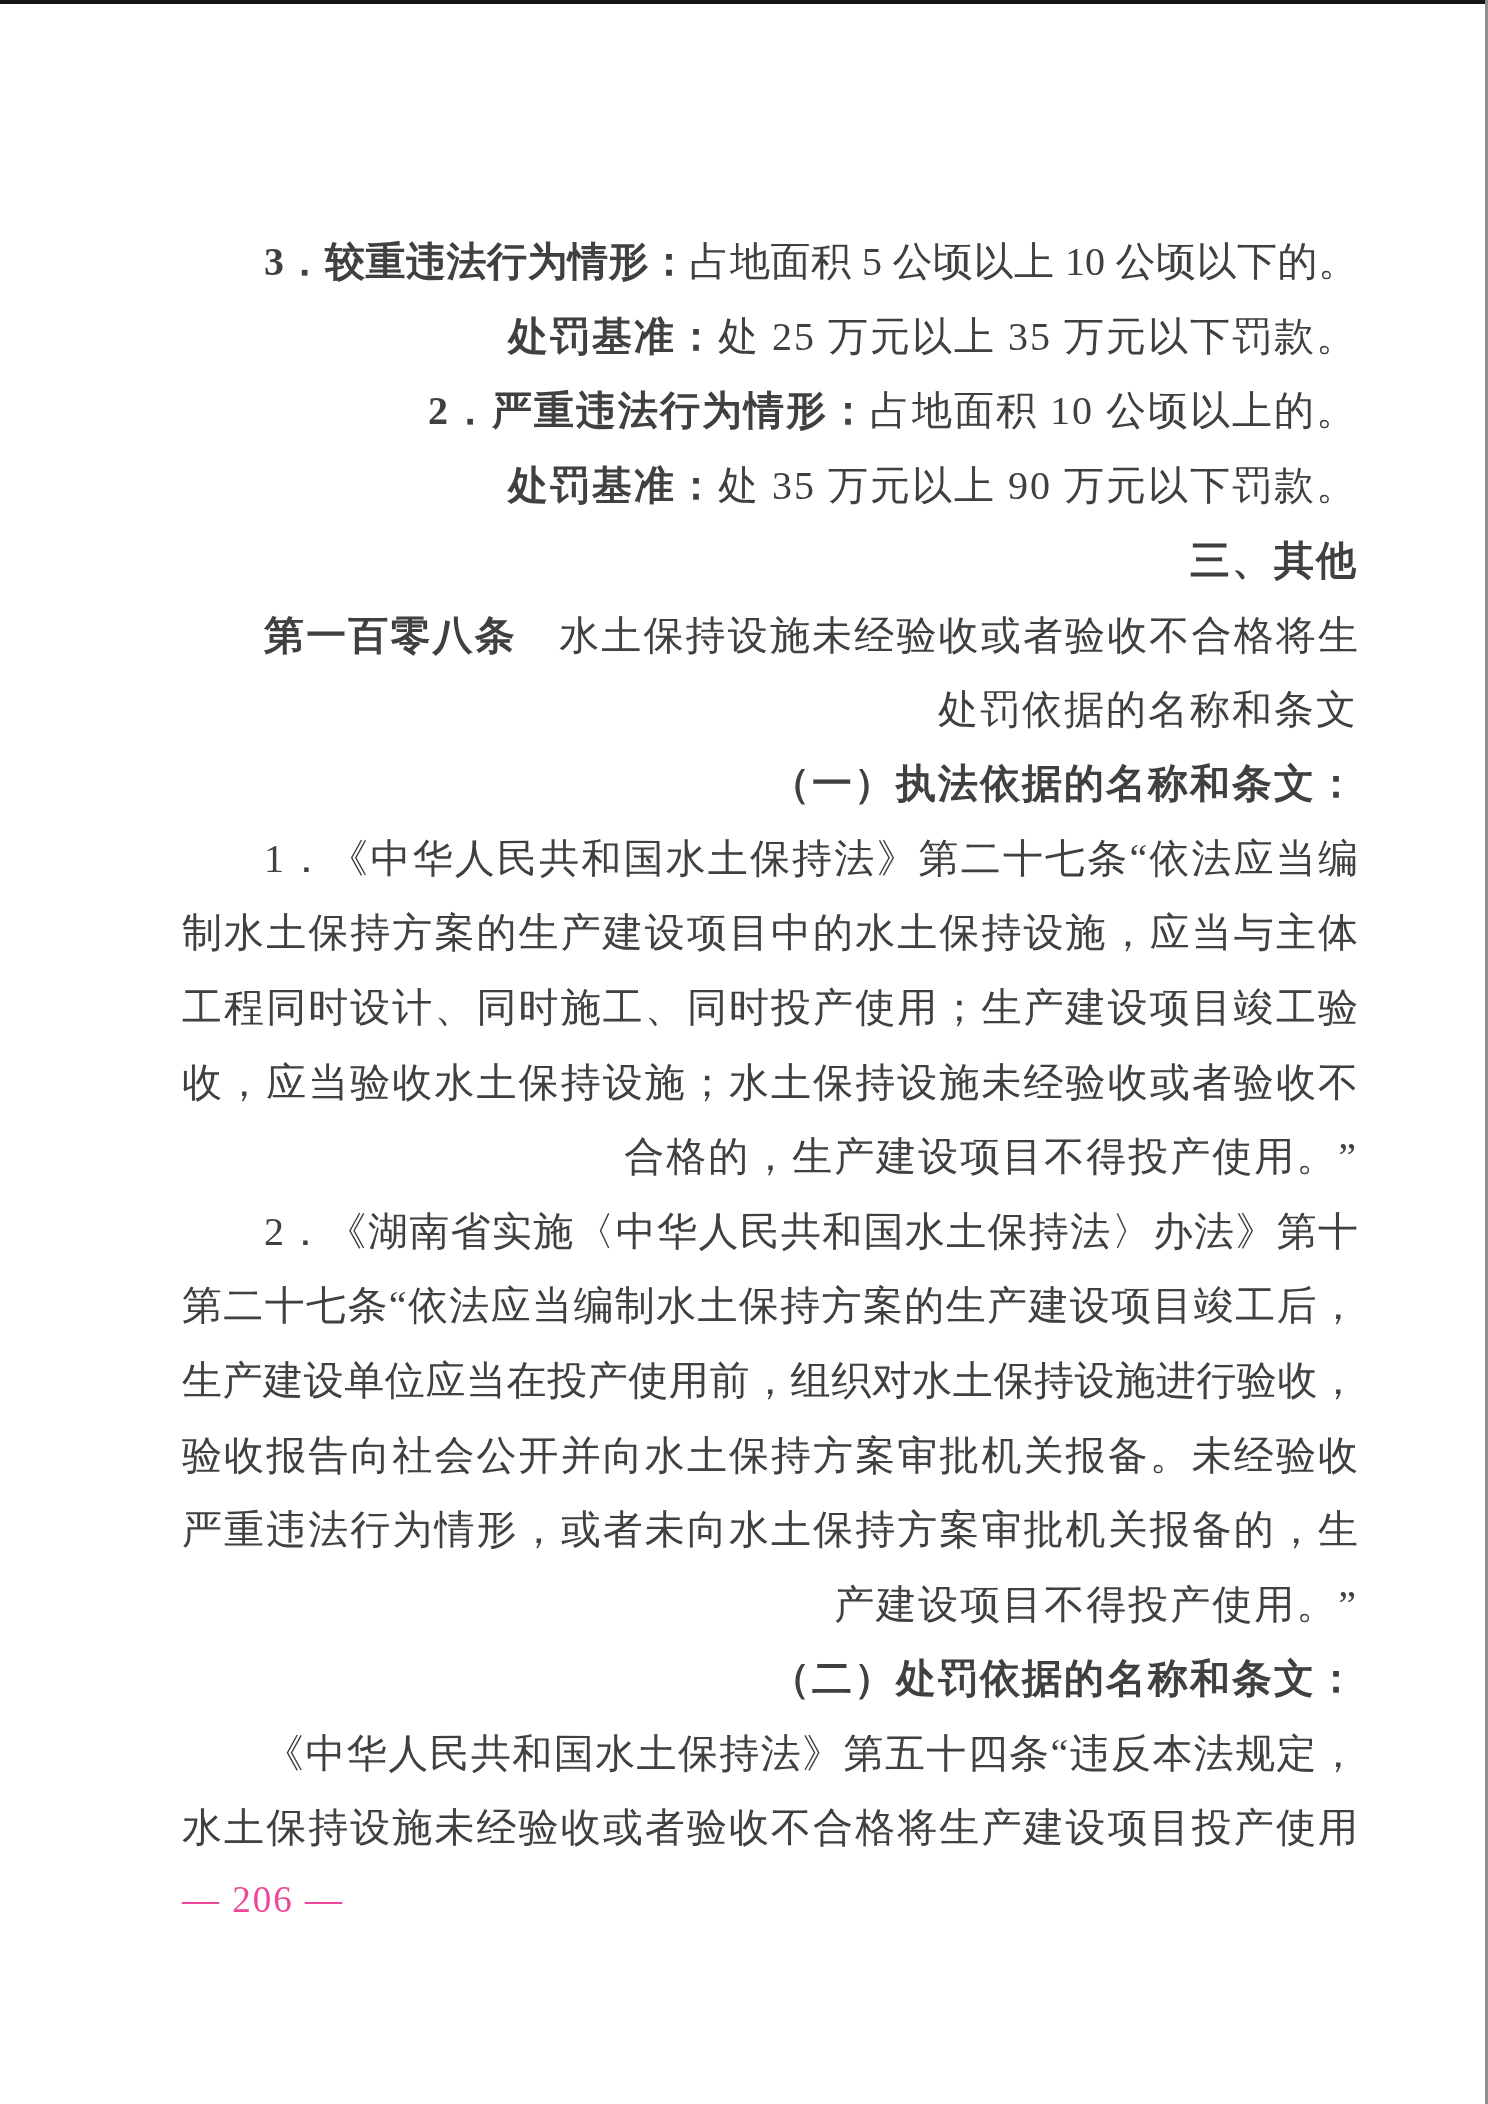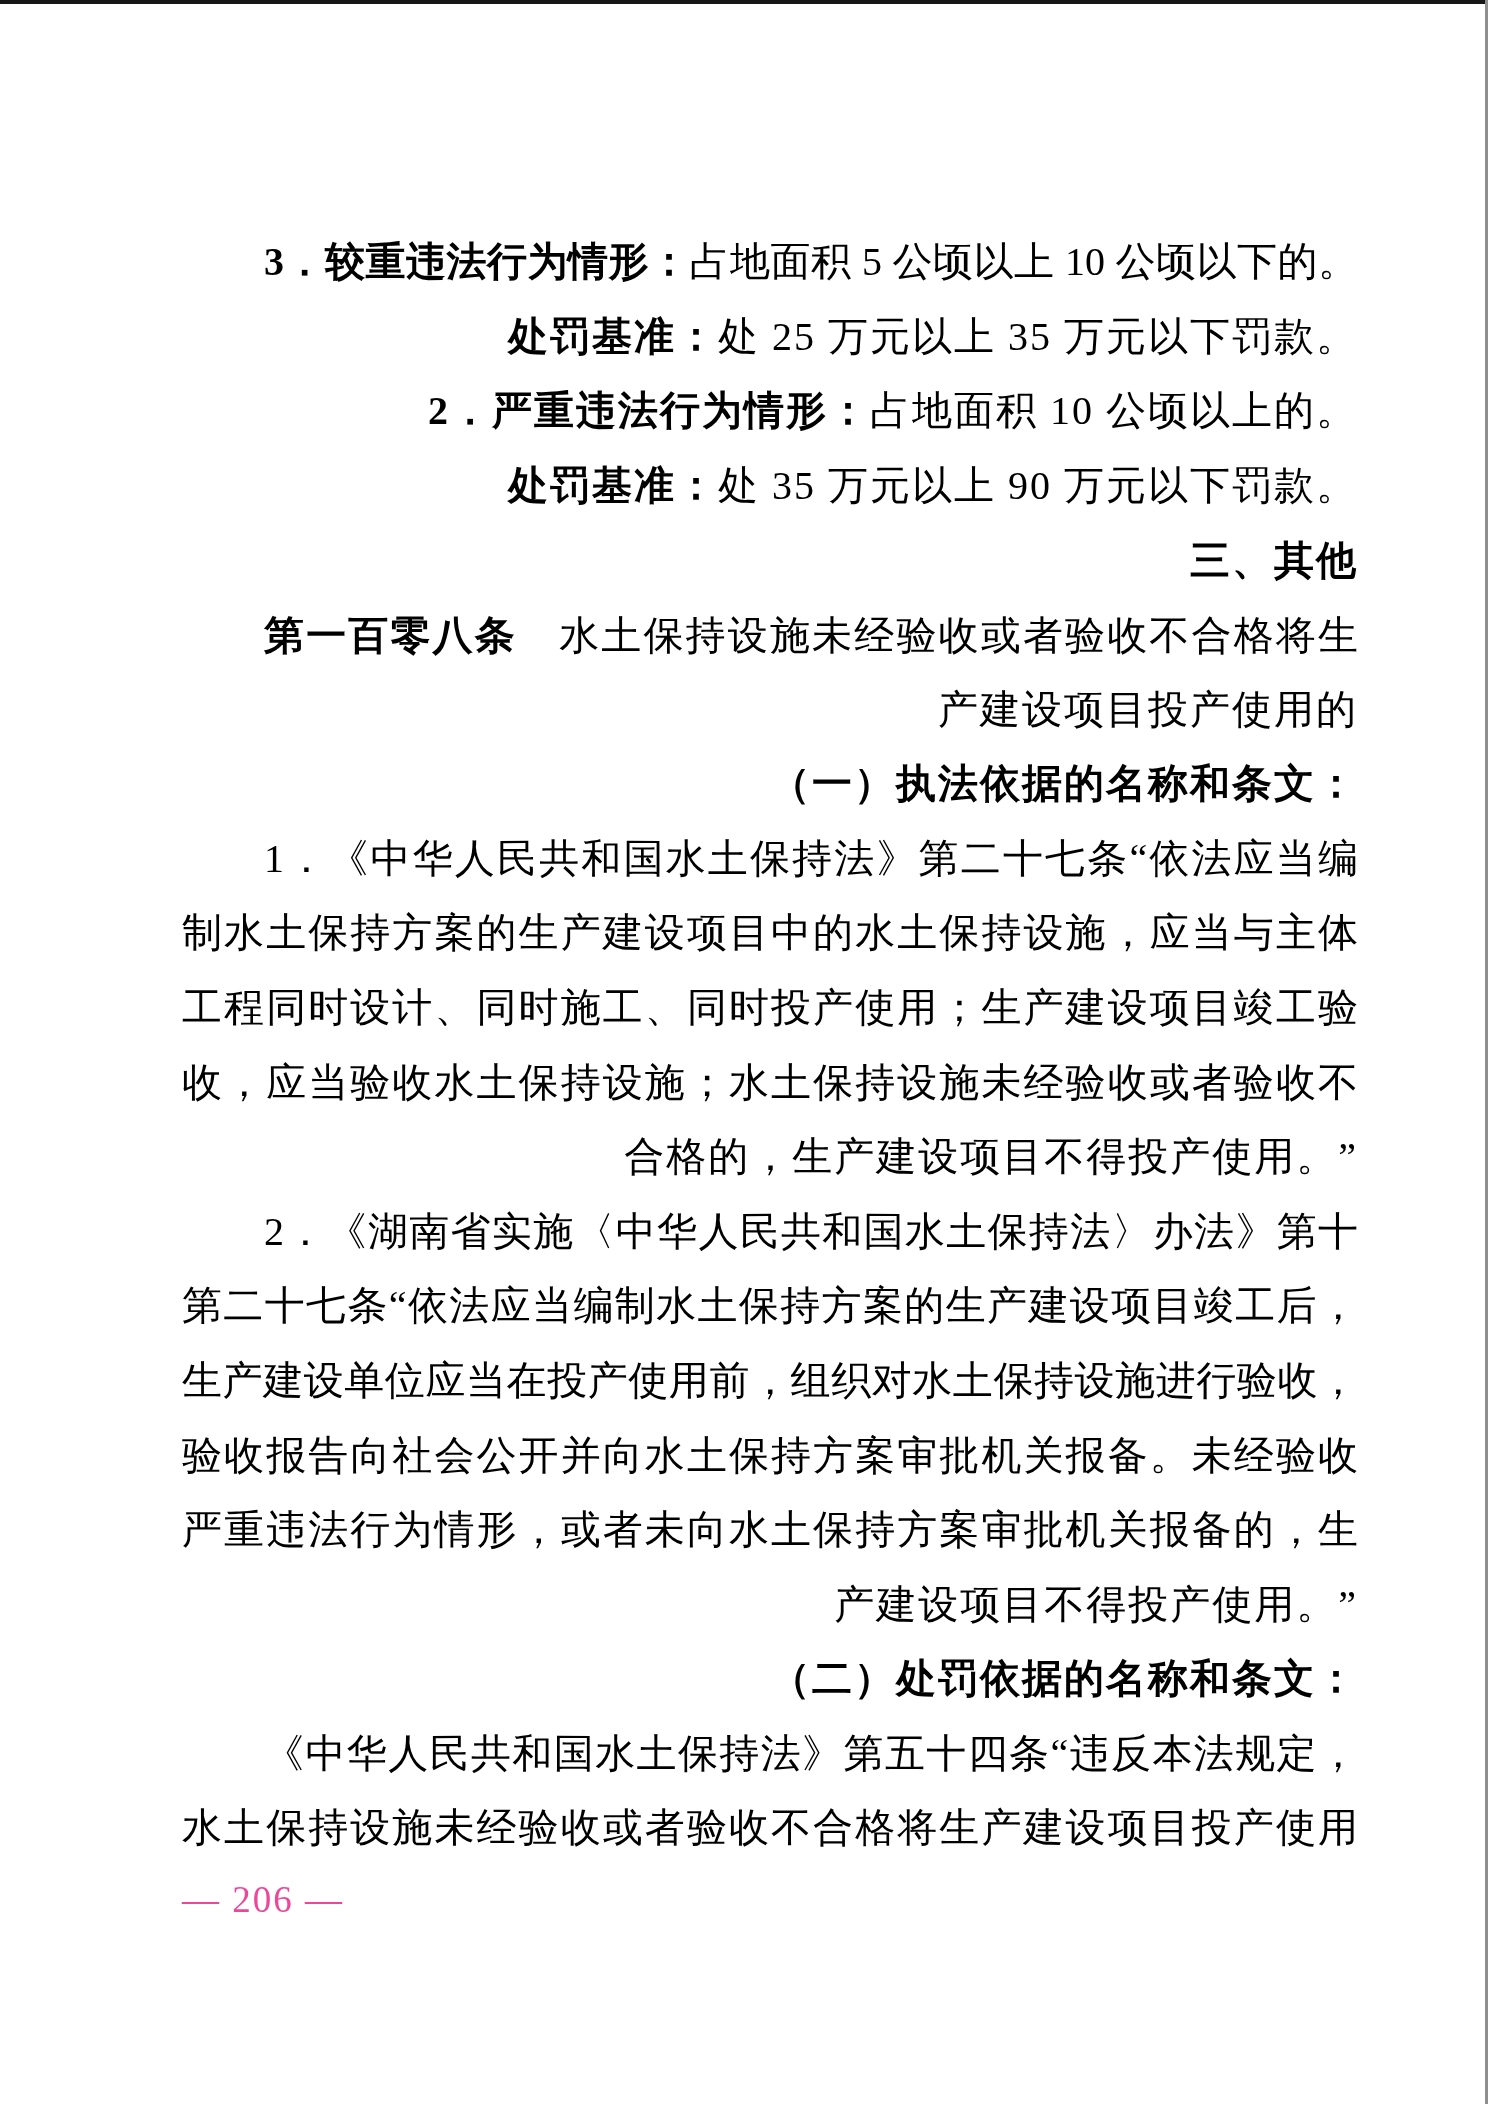--- a/index.html
+++ b/index.html
@@ -21,21 +21,21 @@
     position: absolute;
     top: 0; right: 0;
     width: 3px; height: 100%;
     background: #8f8f8f;
   }
   #doc-body {
     position: absolute;
     left: 182px;
     top: 225px;
     width: 1176px;
-    color: #000000;
+    color: #404040;
   }
   .line {
     height: 74.6px;
     line-height: 74.6px;
     font-size: 40px;
     letter-spacing: 2px;
     white-space: nowrap;
     text-align: right;
   }
   .line.fill {
@@ -66,21 +66,21 @@
 <div class="page-right-edge"></div>
 
 <main>
   <div id="doc-body">
       <div class="line indent fill"><span class="bold">3．较重违法行为情形：</span><span>占地面积 5 公顷以上 10 公顷以下的。</span></div>
       <div class="line indent"><span class="bold">处罚基准：</span><span>处 25 万元以上 35 万元以下罚款。</span></div>
       <div class="line indent"><span class="bold">2．严重违法行为情形：</span><span>占地面积 10 公顷以上的。</span></div>
       <div class="line indent"><span class="bold">处罚基准：</span><span>处 35 万元以上 90 万元以下罚款。</span></div>
       <div class="line indent"><span class="bold hei">三、其他</span></div>
       <div class="line indent fill"><span class="bold hei">第一百零八条</span><span>　水土保持设施未经验收或者验收不合格将生</span></div>
-      <div class="line"><span>产建设项目投产使用的</span></div>
+      <div class="line"><span>处罚依据的名称和条文</span></div>
       <div class="line indent"><span class="bold">（一）执法依据的名称和条文：</span></div>
       <div class="line indent fill"><span>1．《中华人民共和国水土保持法》第二十七条“依法应当编</span></div>
       <div class="line fill"><span>制水土保持方案的生产建设项目中的水土保持设施，应当与主体</span></div>
       <div class="line fill"><span>工程同时设计、同时施工、同时投产使用；生产建设项目竣工验</span></div>
       <div class="line fill"><span>收，应当验收水土保持设施；水土保持设施未经验收或者验收不</span></div>
       <div class="line"><span>合格的，生产建设项目不得投产使用。”</span></div>
       <div class="line indent fill"><span>2．《湖南省实施〈中华人民共和国水土保持法〉办法》第十</span></div>
       <div class="line fill"><span>第二十七条“依法应当编制水土保持方案的生产建设项目竣工后，</span></div>
       <div class="line fill"><span>生产建设单位应当在投产使用前，组织对水土保持设施进行验收，</span></div>
       <div class="line fill"><span>验收报告向社会公开并向水土保持方案审批机关报备。未经验收</span></div>

